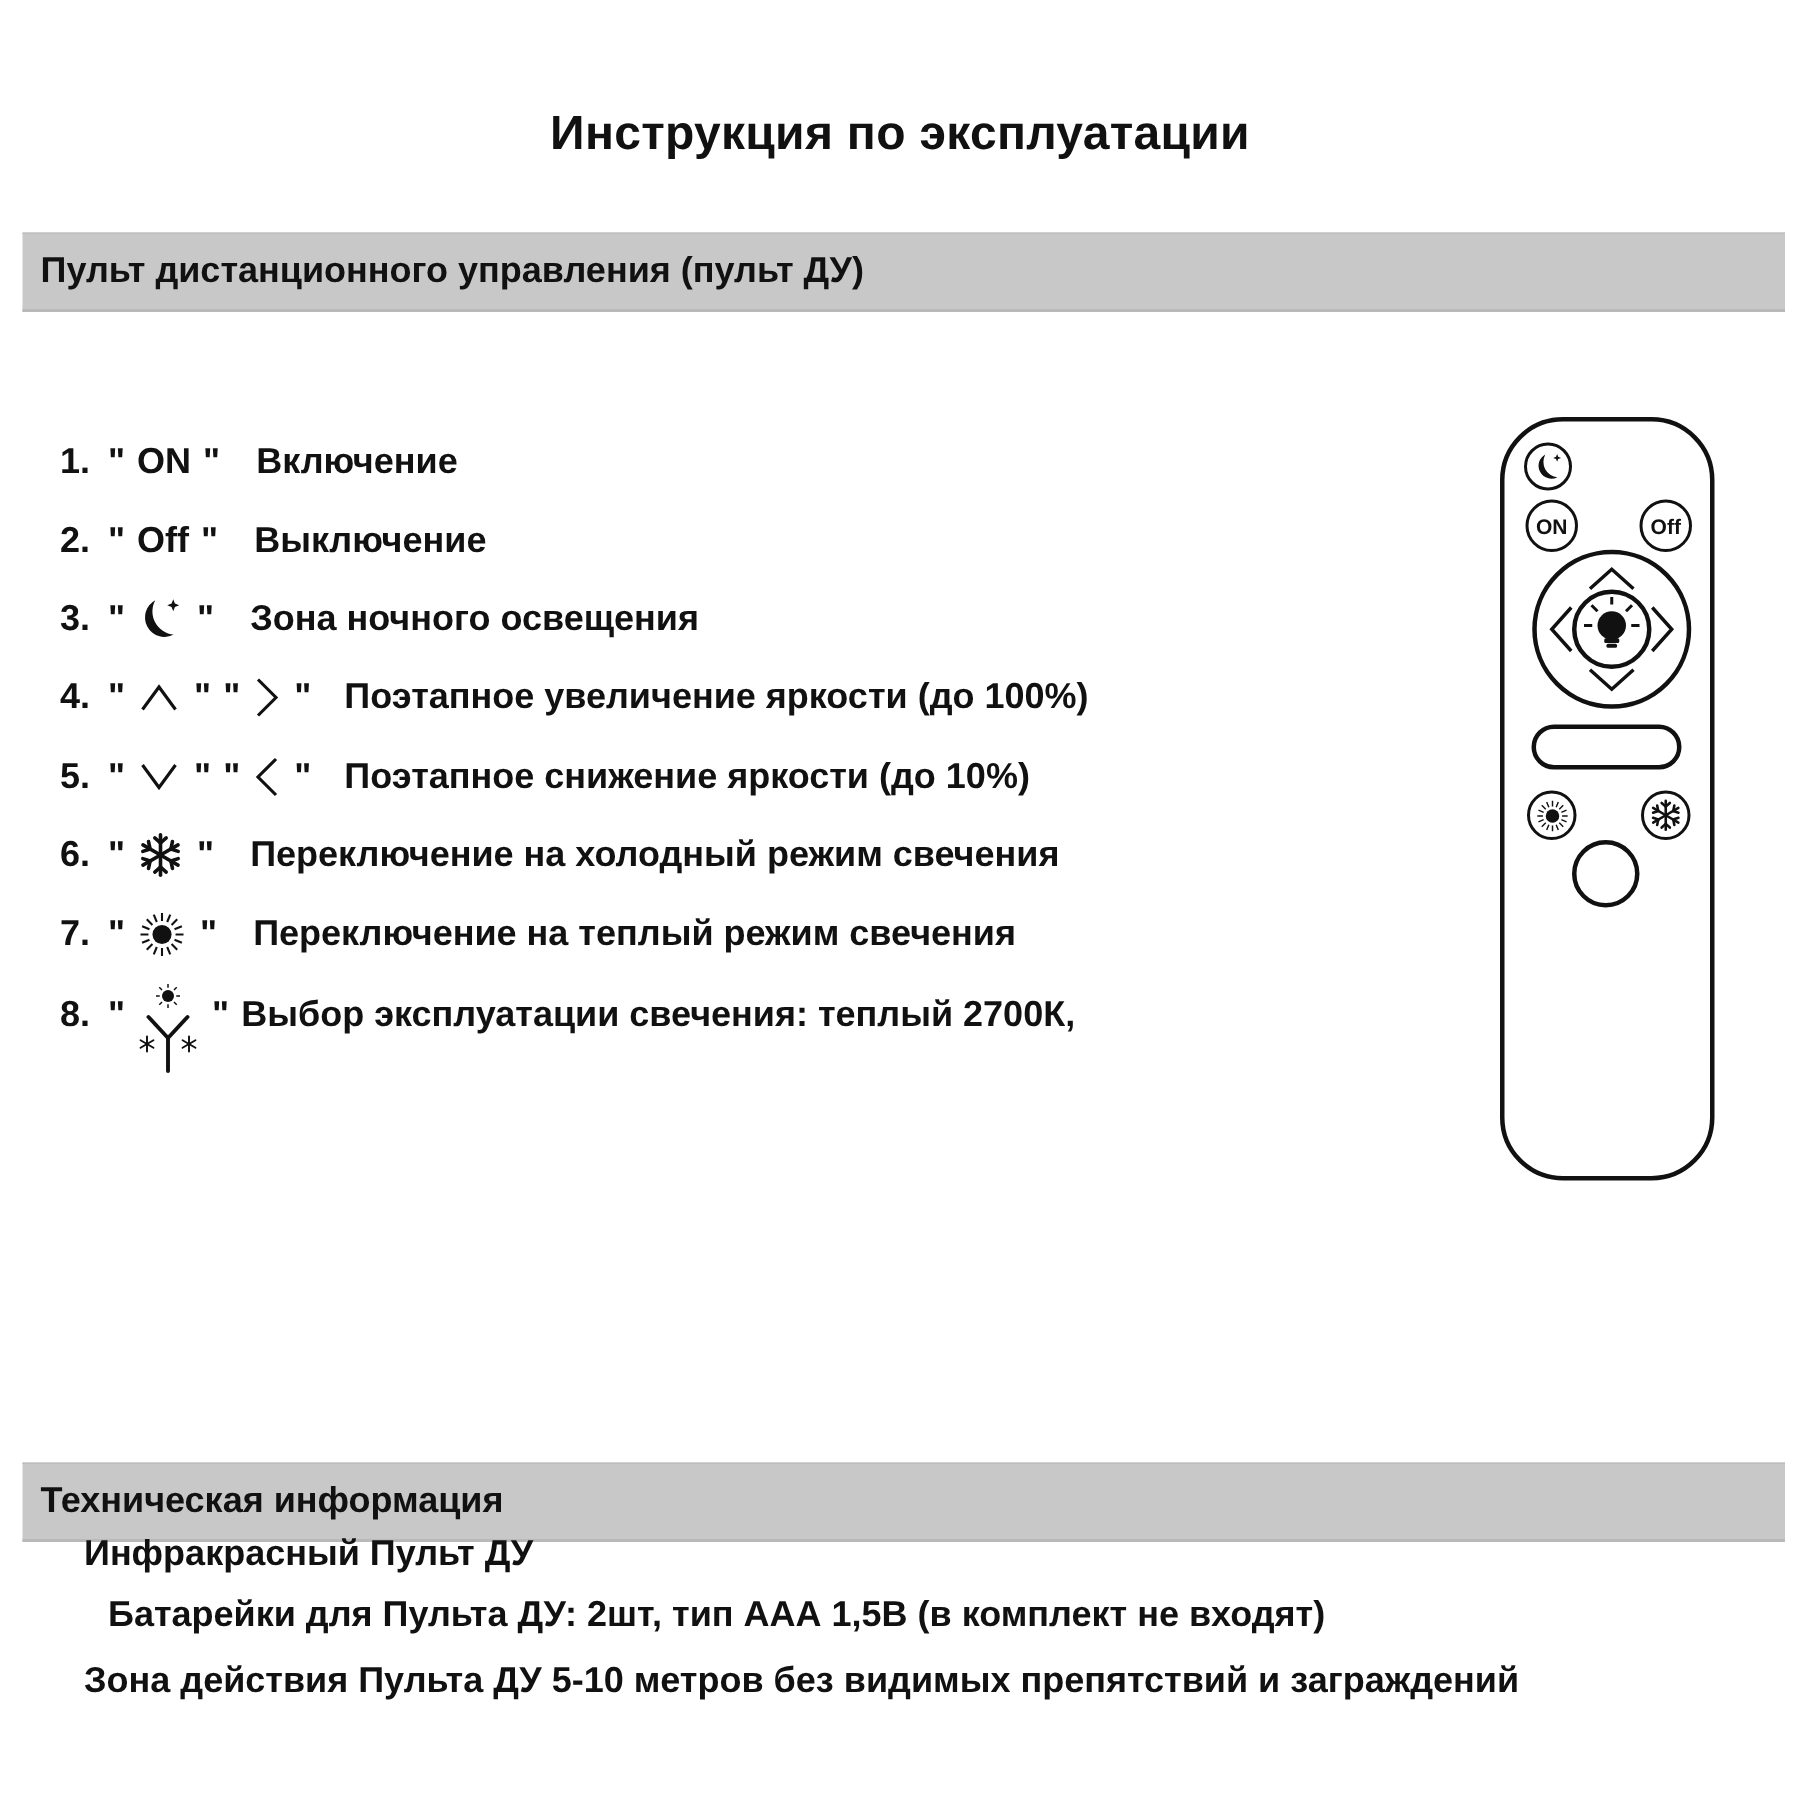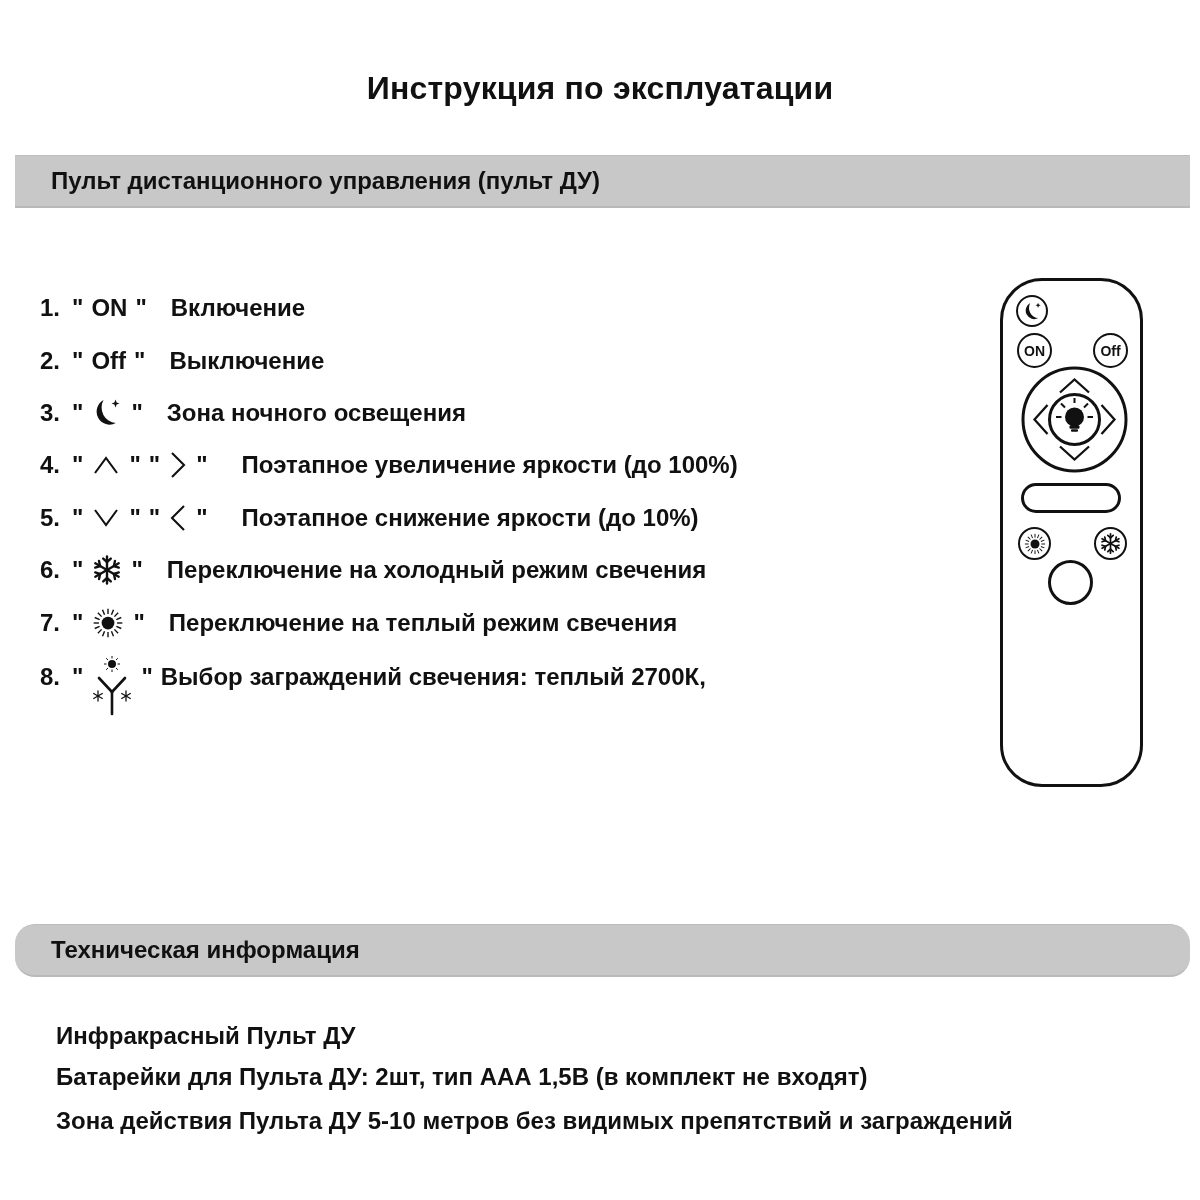--- a/index.html
+++ b/index.html
@@ -10,30 +10,30 @@
   }
   .page-title{
     position:absolute;top:70px;left:0;width:1200px;text-align:center;
     font-size:32px;letter-spacing:0.2px;
   }
   .section-bar{
     position:absolute;left:15px;width:1175px;height:50px;
     background:#c8c8c8;border-top:1px solid #bdbdbd;border-bottom:2px solid #b9b9b9;
     display:flex;align-items:center;
   }
-  .section-bar span{padding-left:36px;font-size:24px;}
+  .section-bar span{padding-left:12px;font-size:24px;}
   .bar-remote{top:155px;}
-  .bar-tech{top:924px;border-radius:20px;}
+  .bar-tech{top:975px;}
   .item{
     position:absolute;left:40px;height:32px;
     display:flex;align-items:center;gap:8px;font-size:24px;white-space:nowrap;
   }
   .item .num{min-width:24px;}
   .item .desc{margin-left:16px;}
-  .item .desc-far{margin-left:26px;}
+  .item .desc-far{margin-left:14px;}
   .item-8{align-items:flex-start;height:auto;}
   .item-8 .num,.item-8 .q{line-height:33px;}
   .desc-block div{line-height:33px;}
   .icon-svg{display:block;}
   
   .remote{
     position:absolute;left:1000px;top:278px;width:143px;height:509px;
     border:3px solid #111;border-radius:42px;background:#fff;box-sizing:border-box;
   }
   .rbtn{
@@ -46,21 +46,21 @@
   .dpad{position:absolute;left:17px;top:84px;}
   .pill-btn{
     position:absolute;left:18px;top:202px;width:100px;height:30px;
     border:3px solid #111;border-radius:16px;background:#fff;box-sizing:border-box;
   }
   .sun-btn{left:15px;top:246px;width:33px;height:33px;}
   .snow-btn{left:91px;top:246px;width:33px;height:33px;}
   .round-btn{left:45px;top:279px;width:45px;height:45px;border-width:3px;}
   .tech-line{position:absolute;left:56px;font-size:24px;line-height:33px;white-space:nowrap;}
   .tl-0{top:1019px;}
-  .tl-1{top:1060px;}
+  .tl-1{top:1060px;margin-left:16px;}
   .tl-2{top:1104px;}
 </style>
 </head>
 <body>
 
 <svg width="0" height="0" style="position:absolute" aria-hidden="true">
   <defs>
     <symbol id="sym-moon" viewBox="0 0 32 32">
       <g transform="rotate(-28 16 16)">
         <path d="M 19,3 A 13,13 0 1 0 19,29 A 15.5,15.5 0 0 1 19,3 Z" fill="currentColor"></path>
@@ -240,21 +240,21 @@
   </div>
 
   <div class="item item-8" style="top:660px">
     <span class="num">8.</span>
     <span class="q">"</span>
     <svg class="icon-svg" width="42" height="62" style="margin-top:-5px">
         <use href="#sym-colortemp"></use>
       </svg>
     <span class="q">"</span>
     <div class="desc-block">
-      <div>Выбор заграждений свечения: теплый 2700К,</div>
+      <div>Выбор эксплуатации свечения: теплый 2700К,</div>
     </div>
   </div>
 
   <div class="remote">
     <div class="rbtn moon-btn">
       <svg width="21" height="21">
           <use href="#sym-moon"></use>
         </svg>
     </div>
     <div class="rbtn on-btn">

